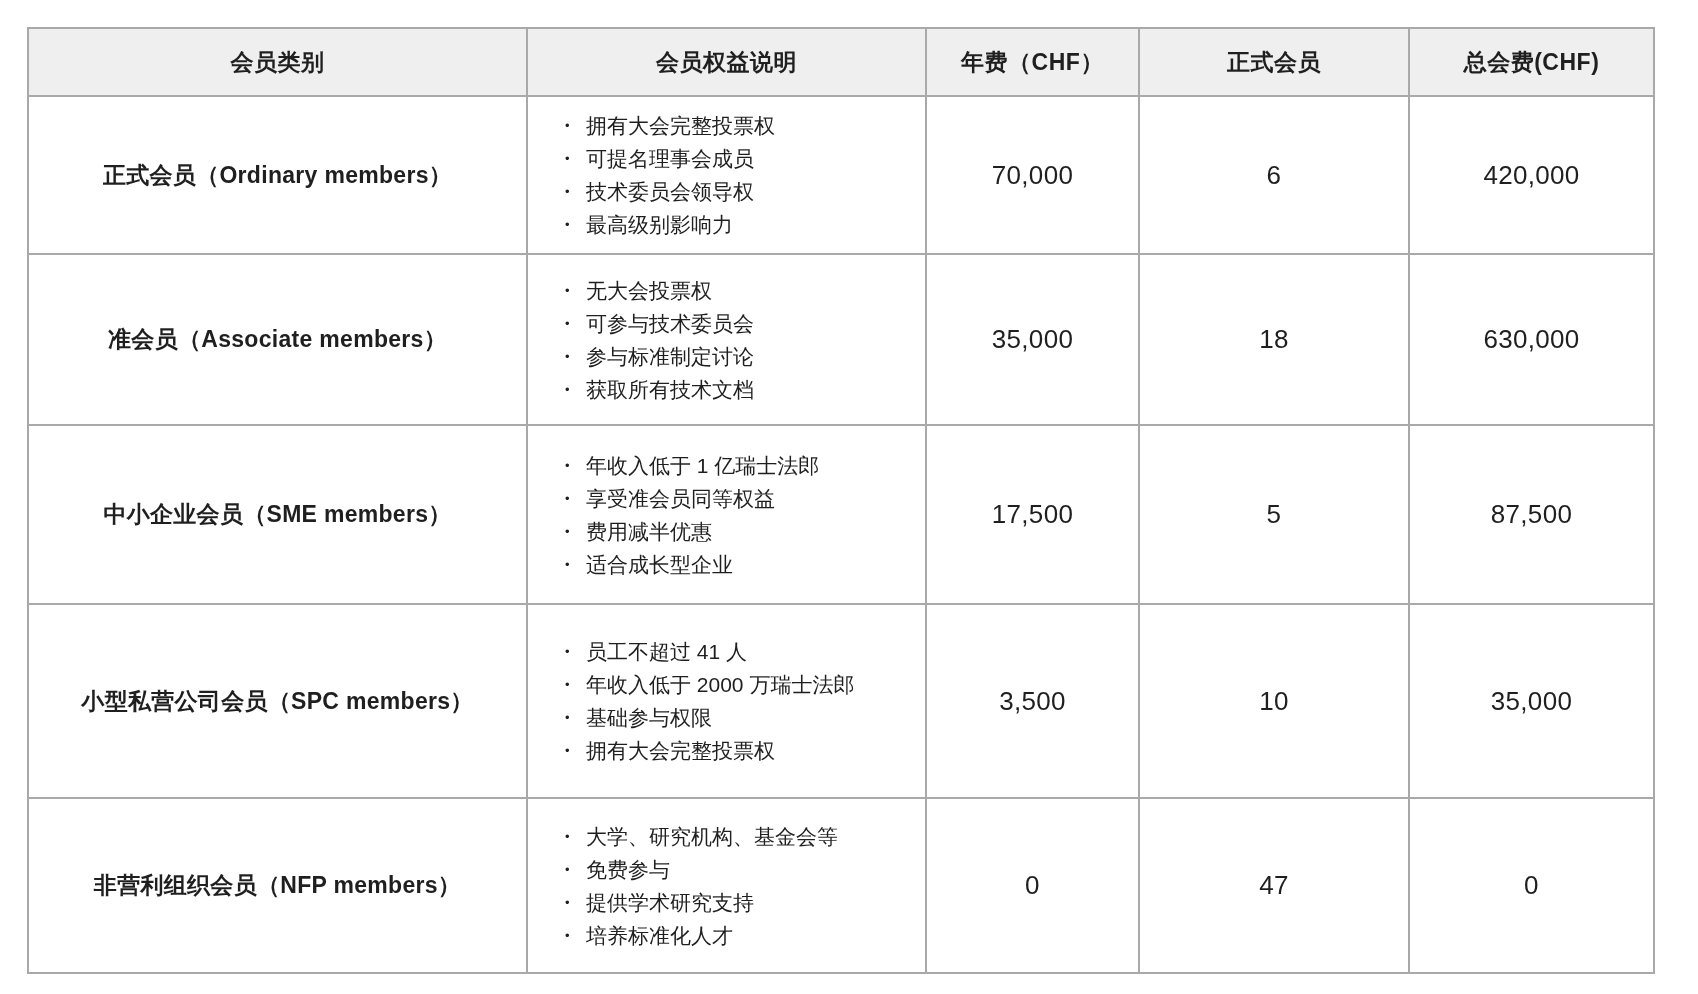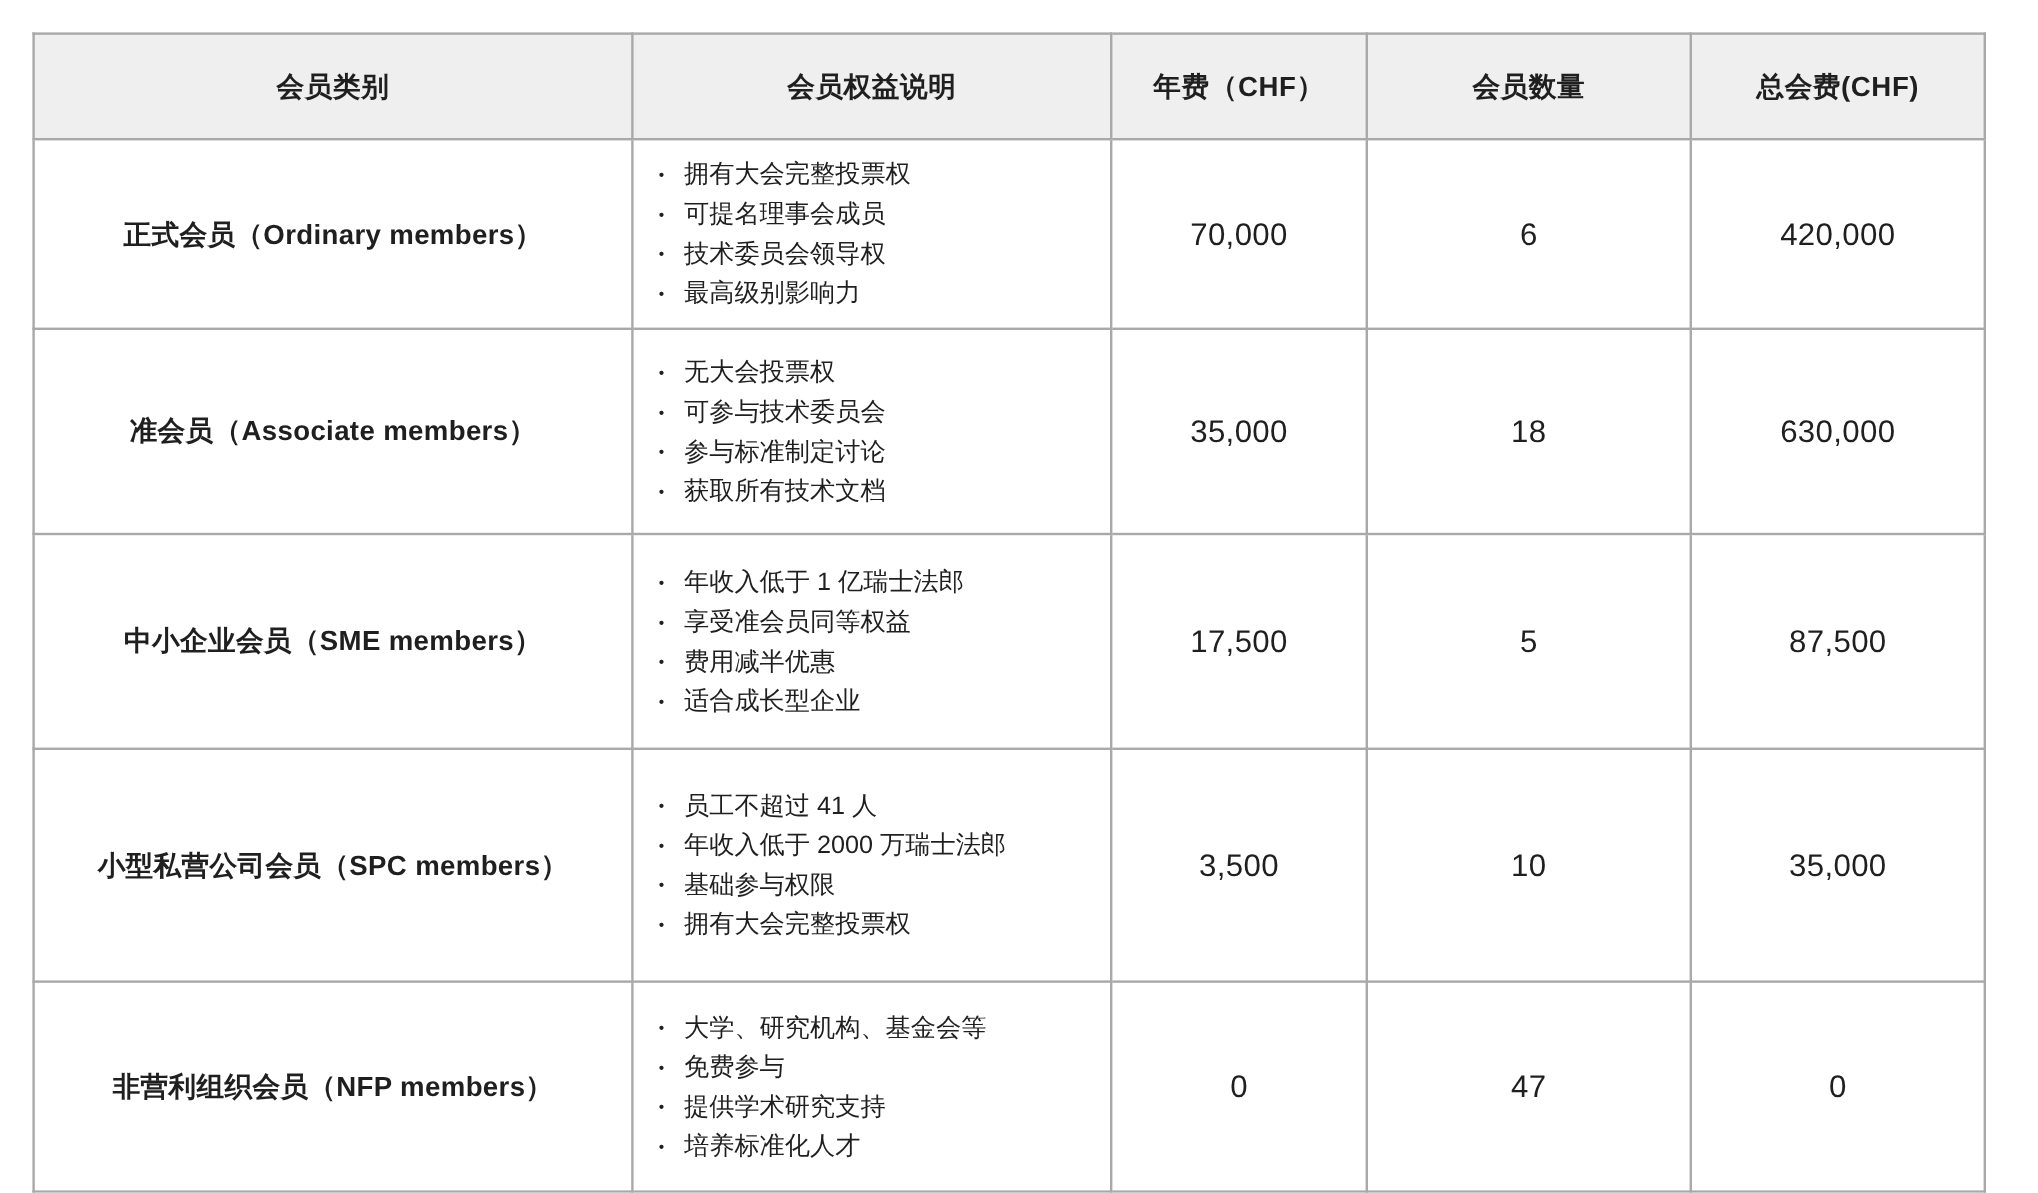--- a/index.html
+++ b/index.html
@@ -23,42 +23,42 @@
     width:1626px;
     border-collapse:collapse;
     table-layout:fixed;
     background:#ffffff;
   }
   .membership-table th,
   .membership-table td{
     border:2px solid var(--table-border);
     vertical-align:middle;
   }
-  .membership-table thead tr{height:88px;}
+  .membership-table thead tr{height:68px;}
   .membership-table thead th{
     background:var(--header-bg);
     font-size:23px;
     font-weight:700;
     text-align:center;
     letter-spacing:0.5px;
   }
   tbody tr:nth-child(1){height:142px;}
   tbody tr:nth-child(2){height:171px;}
   tbody tr:nth-child(3){height:179px;}
   tbody tr:nth-child(4){height:194px;}
   tbody tr:nth-child(5){height:175px;}
   td.cat{
     font-size:23px;
     font-weight:700;
     text-align:center;
     padding:8px 12px;
     letter-spacing:0.3px;
     margin-left:24px;
   }
-  td.benefits{padding:12px 10px 12px 16px;}
+  td.benefits{padding:12px 10px 12px 32px;}
   td.benefits ul{list-style:none;margin:0;padding:0;}
   td.benefits li{
     font-size:21px;
     line-height:33px;
     padding-left:26px;
     position:relative;
     white-space:nowrap;
   }
   td.benefits li::before{
     content:"\2022";
@@ -96,21 +96,21 @@
       <col style="width:399px">
       <col style="width:213px">
       <col style="width:270px">
       <col style="width:245px">
     </colgroup>
     <thead>
       <tr>
         <th>会员类别</th>
         <th>会员权益说明</th>
         <th>年费（CHF）</th>
-        <th>会员数量</th>
+        <th>正式会员</th>
         <th>总会费(CHF)</th>
       </tr>
     </thead>
     <tbody>
   <tr>
     <td class="cat">正式会员（Ordinary members）</td>
     <td class="benefits">
       <ul>
               <li>拥有大会完整投票权</li>
               <li>可提名理事会成员</li>

